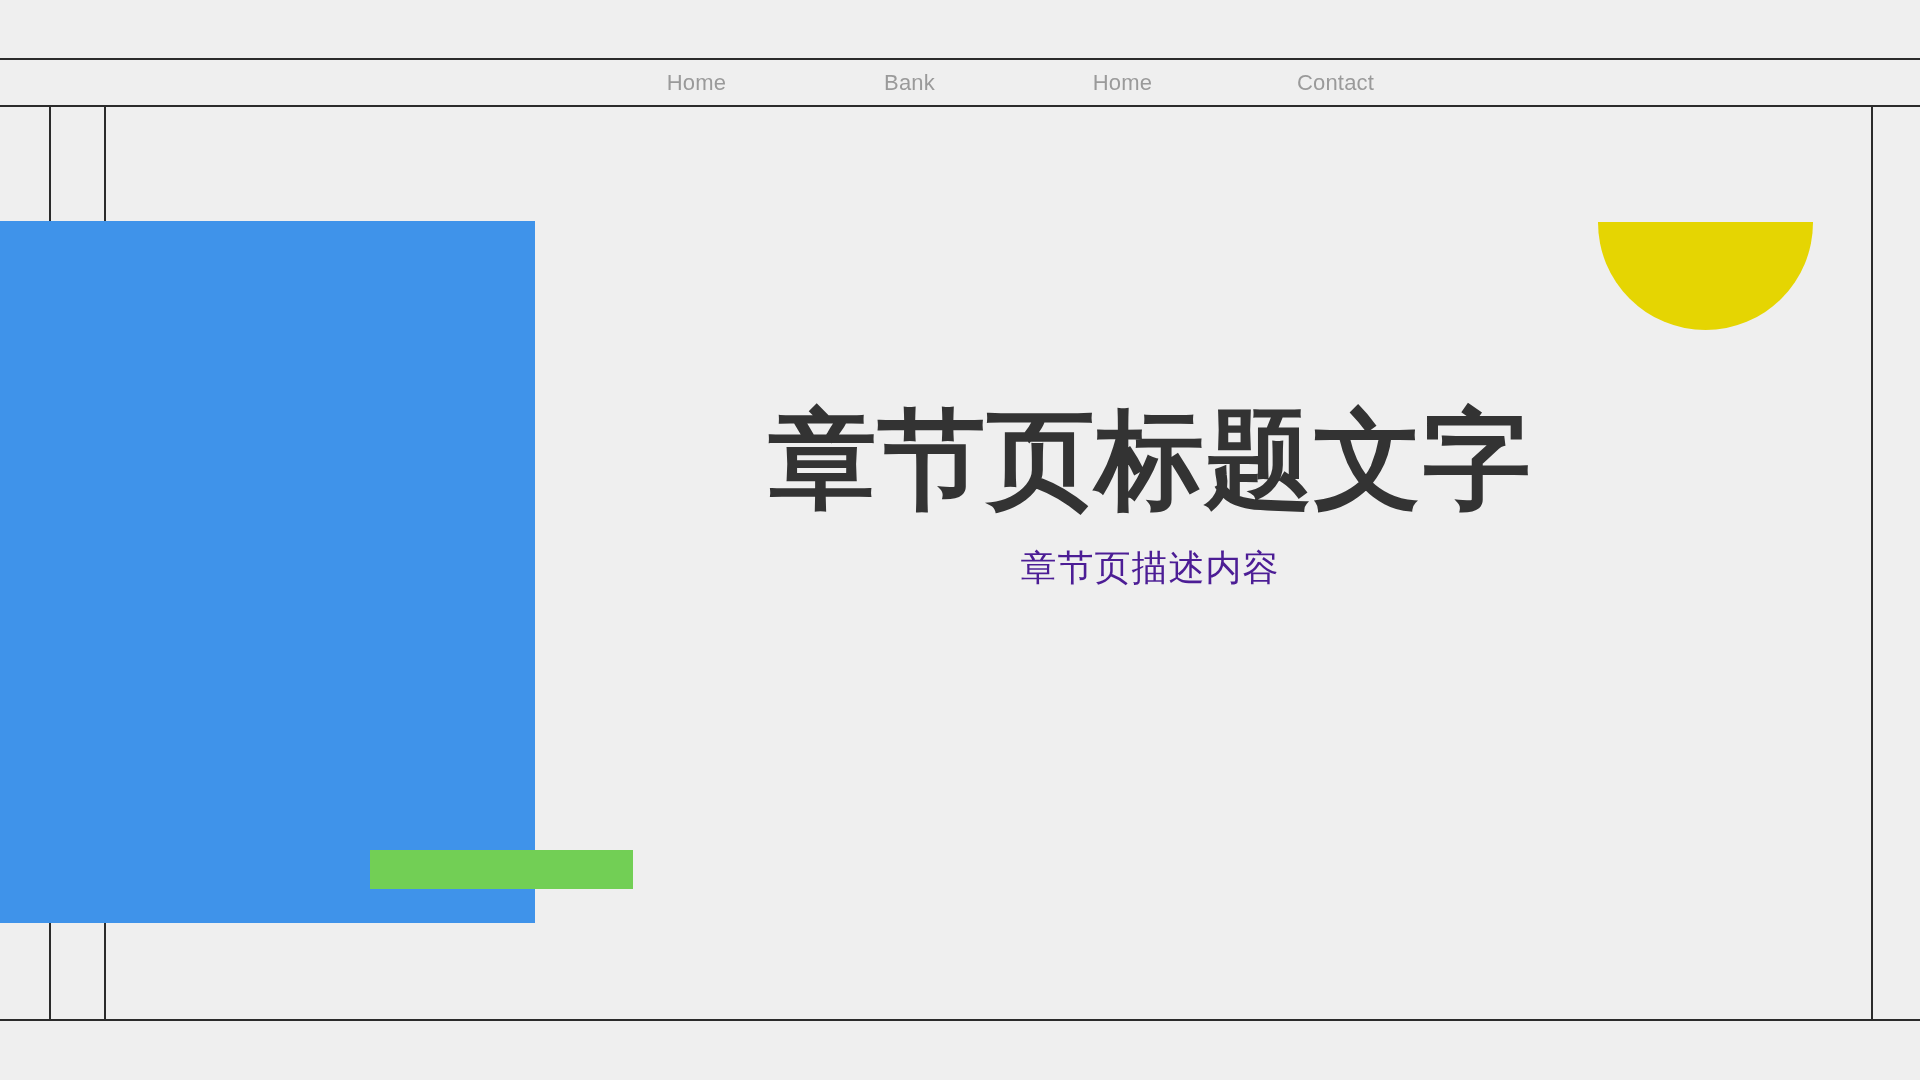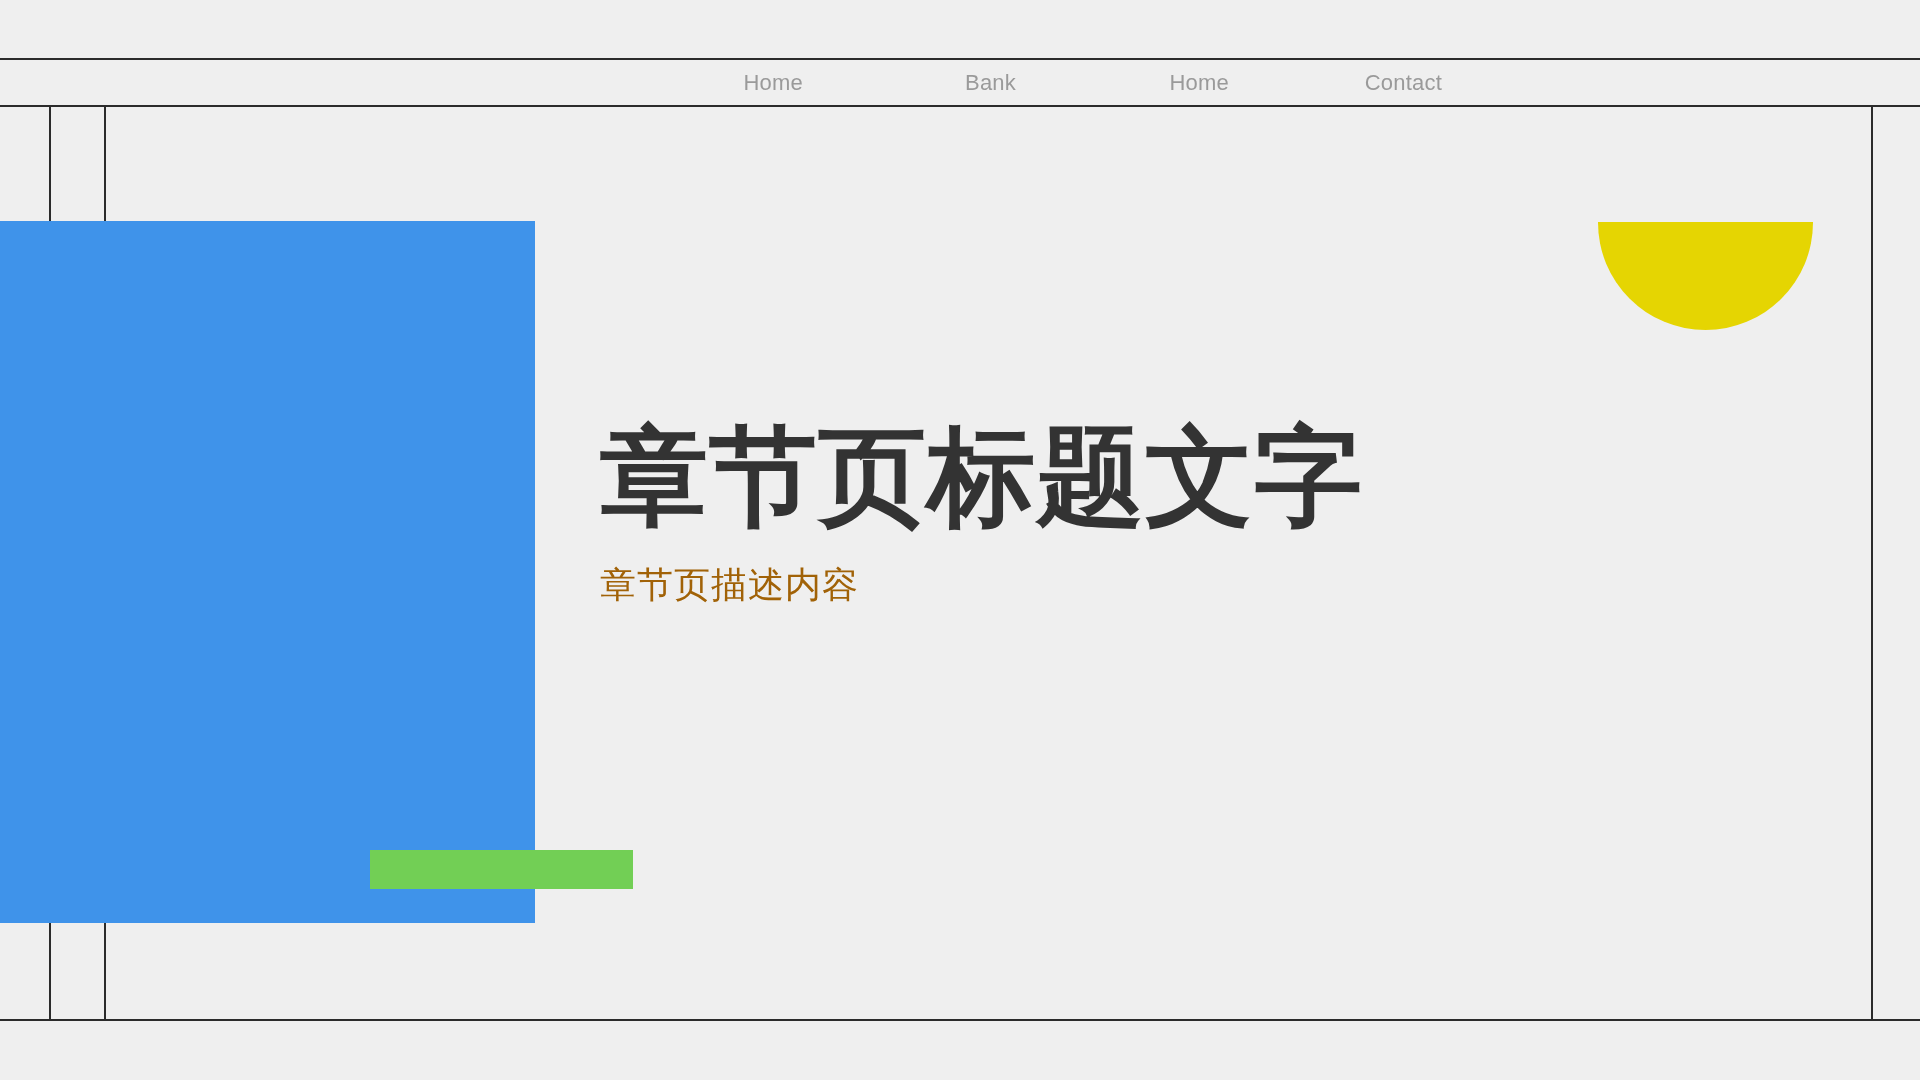--- a/index.html
+++ b/index.html
@@ -41,21 +41,21 @@
     align-items: center;
     margin-left: 590px;
   }
   .nav-item {
     color: #9a9a9a;
     font-size: 22px;
     line-height: 1;
     letter-spacing: 0.2px;
     white-space: nowrap;
     width: 213px;
-    text-align: right;
+    text-align: center;
     cursor: pointer;
   }
 
   
   .vrule {
     position: absolute;
     top: 107px;
     width: 2px;
     height: 914px;
     background: #2b2b2b;
@@ -97,39 +97,40 @@
     width: 215px;
     height: 108px;
     background: #e5d502;
     border-radius: 0 0 107.5px 107.5px;
   }
 
   
   #headline-block {
     position: absolute;
     left: 600px;
-    top: 420px;
+    top: 403px;
     width: 1100px;
+    text-align: center;
   }
   #slide-title {
     margin: 0;
     font-size: 108px;
     font-weight: bold;
     line-height: 1.05;
     color: #333333;
     letter-spacing: 1px;
     white-space: nowrap;
   }
   #slide-subtitle {
     margin: 0;
     padding-top: 30px;
     font-size: 36px;
     font-weight: normal;
     line-height: 1.2;
-    color: #a16207;
+    color: #4c1d95;
     letter-spacing: 1px;
     white-space: nowrap;
   }
 </style>
 </head>
 <body>
 
 <div id="slide">
 
   <nav id="navbar">

